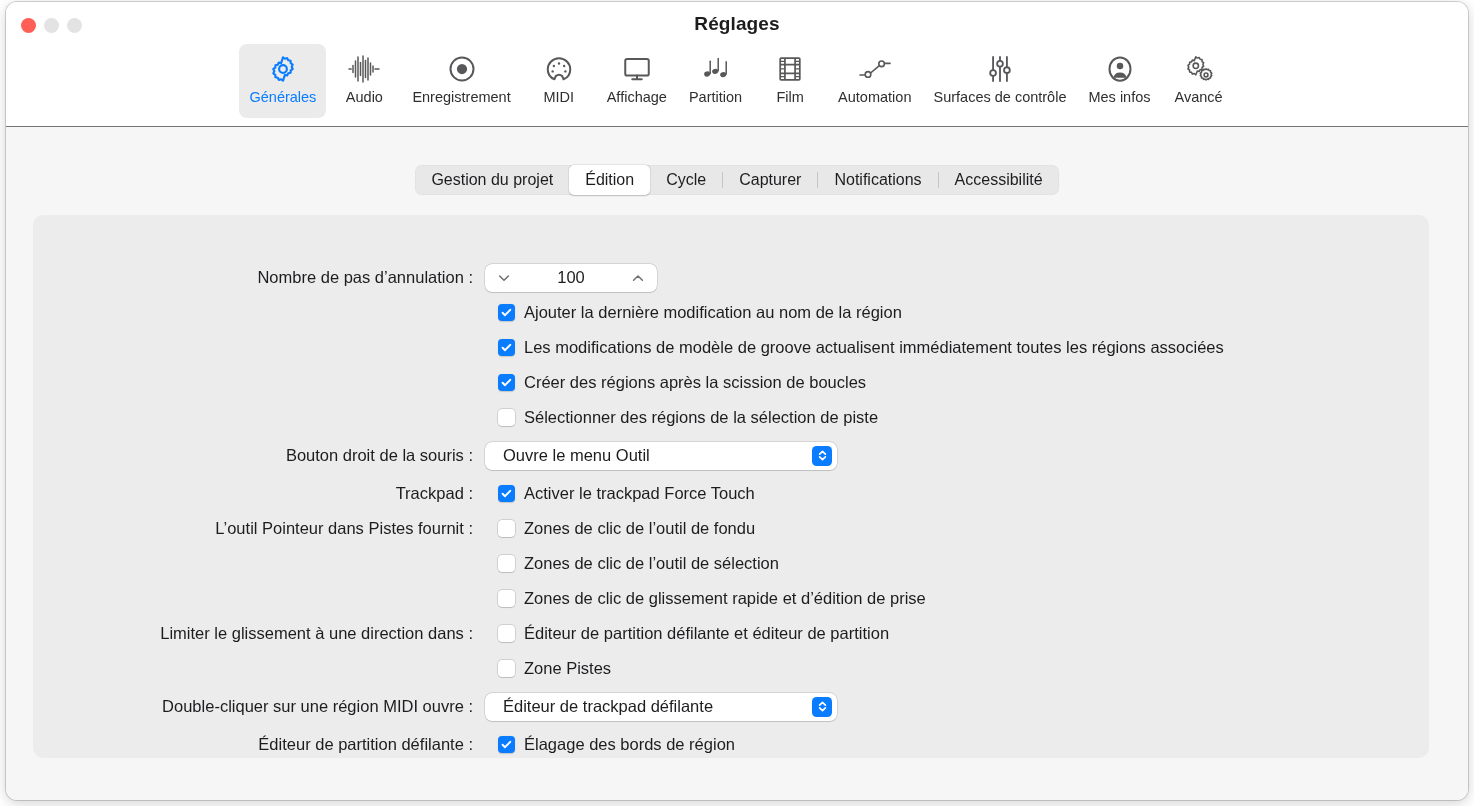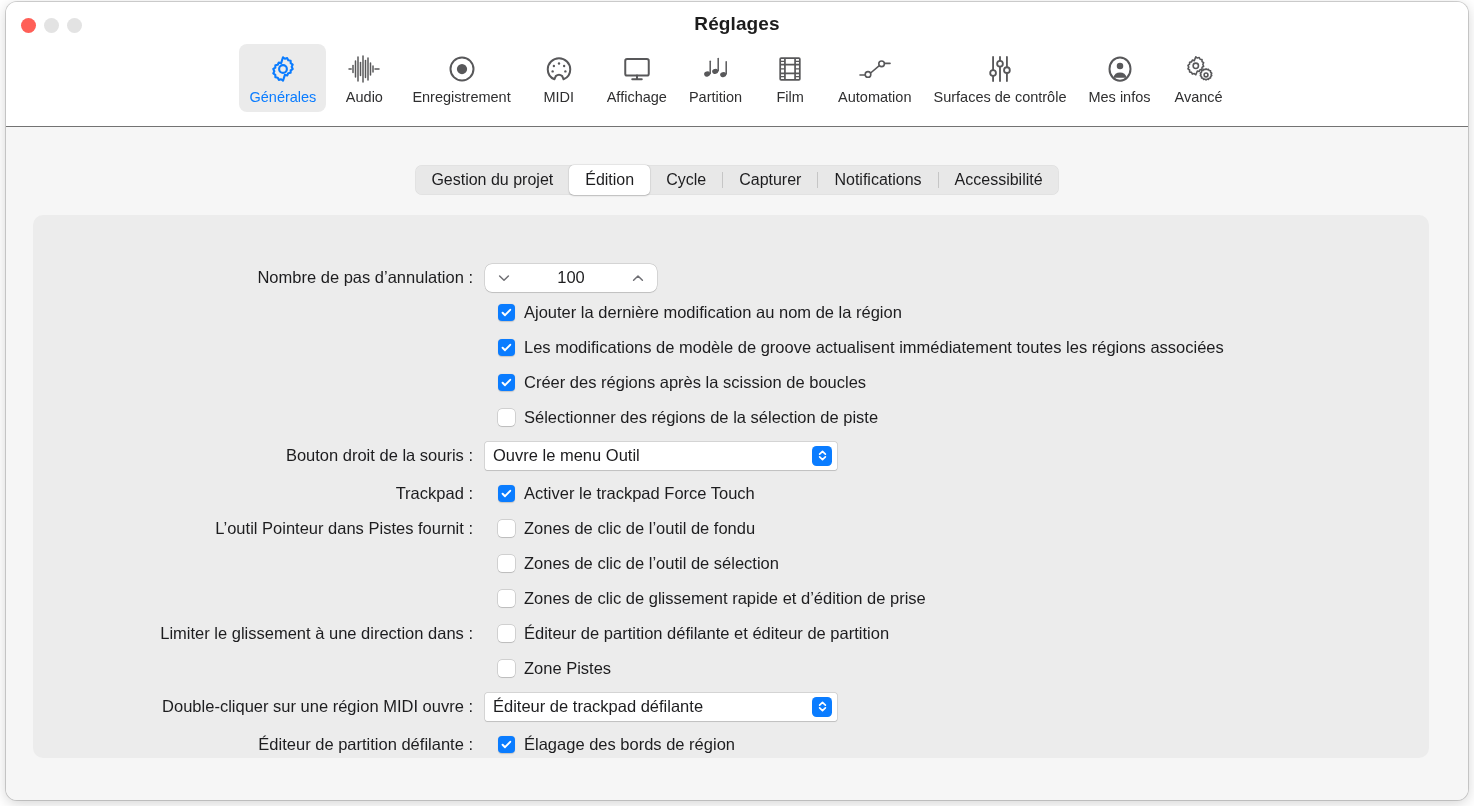--- a/index.html
+++ b/index.html
@@ -76,21 +76,21 @@
     display: flex;
     justify-content: center;
     align-items: flex-start;
     gap: 2px;
   }
   .tb-item {
     display: flex;
     flex-direction: column;
     align-items: center;
     justify-content: flex-start;
-    padding: 8px 10px 7px 10px;
+    padding: 8px 10px 13px 10px;
     border-radius: 8px;
     min-width: 52px;
     cursor: default;
   }
   .tb-item.selected {
     background: #ebebeb;
   }
   .tb-icon {
     height: 34px;
     display: flex;
@@ -248,23 +248,23 @@
     white-space: nowrap;
   }
 
   
   .popup {
     display: flex;
     align-items: center;
     justify-content: space-between;
     height: 28px;
     background: #ffffff;
-    border-radius: 2px;
+    border-radius: 7px;
     box-shadow: 0 0 0 0.5px rgba(0,0,0,0.18), 0 0.5px 1px rgba(0,0,0,0.10);
-    padding: 0 5px 0 8px;
+    padding: 0 5px 0 18px;
     box-sizing: border-box;
     cursor: default;
   }
   .popup .ptext {
     font-size: 16.5px;
     color: #1d1d1f;
     white-space: nowrap;
     padding-right: 14px;
   }
   .popup-arrows {

